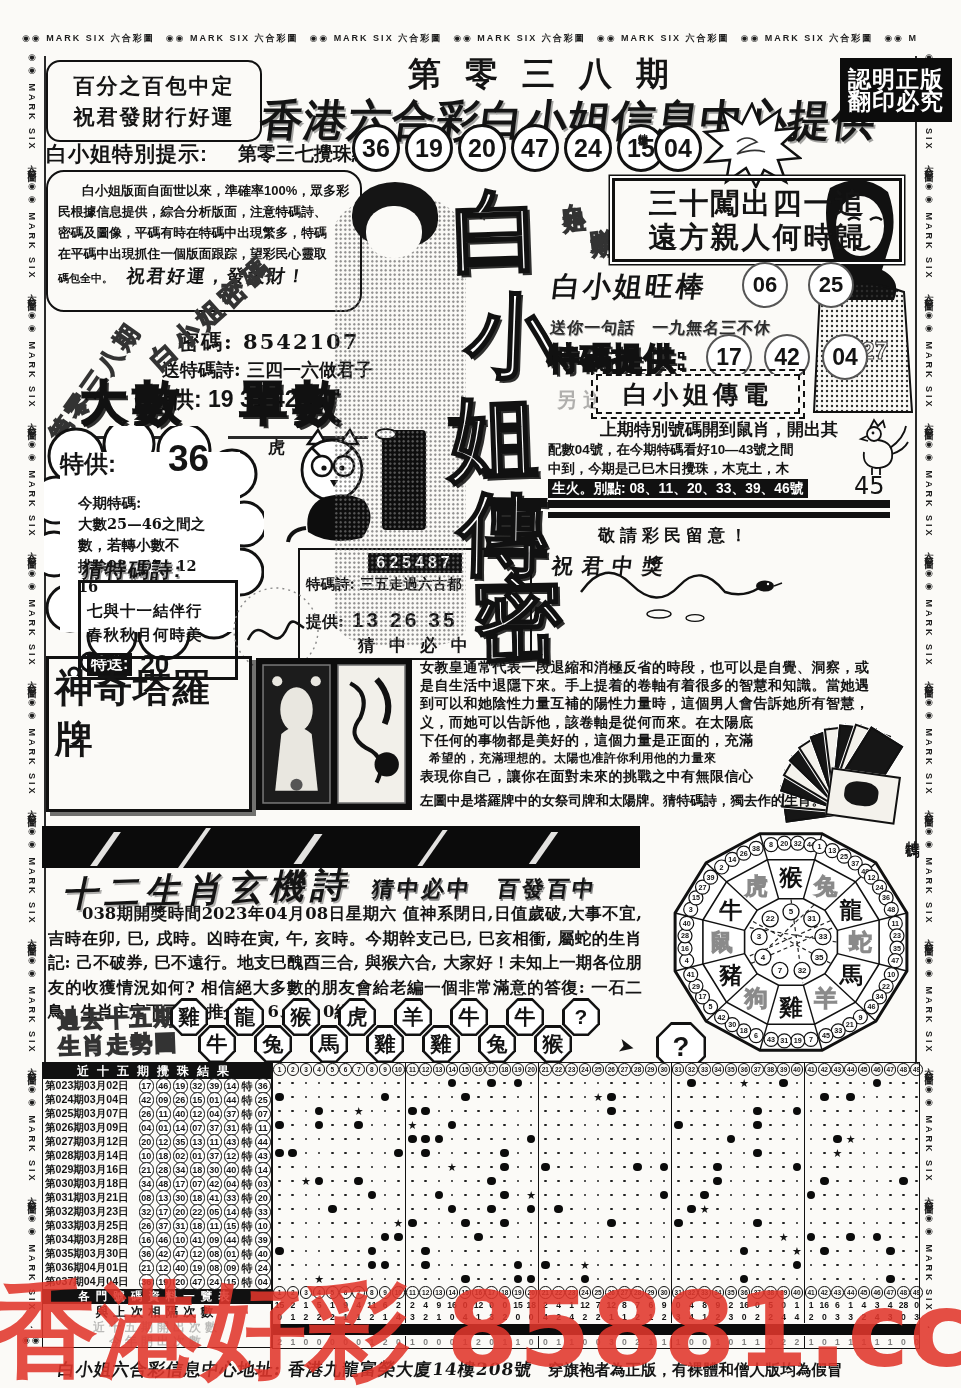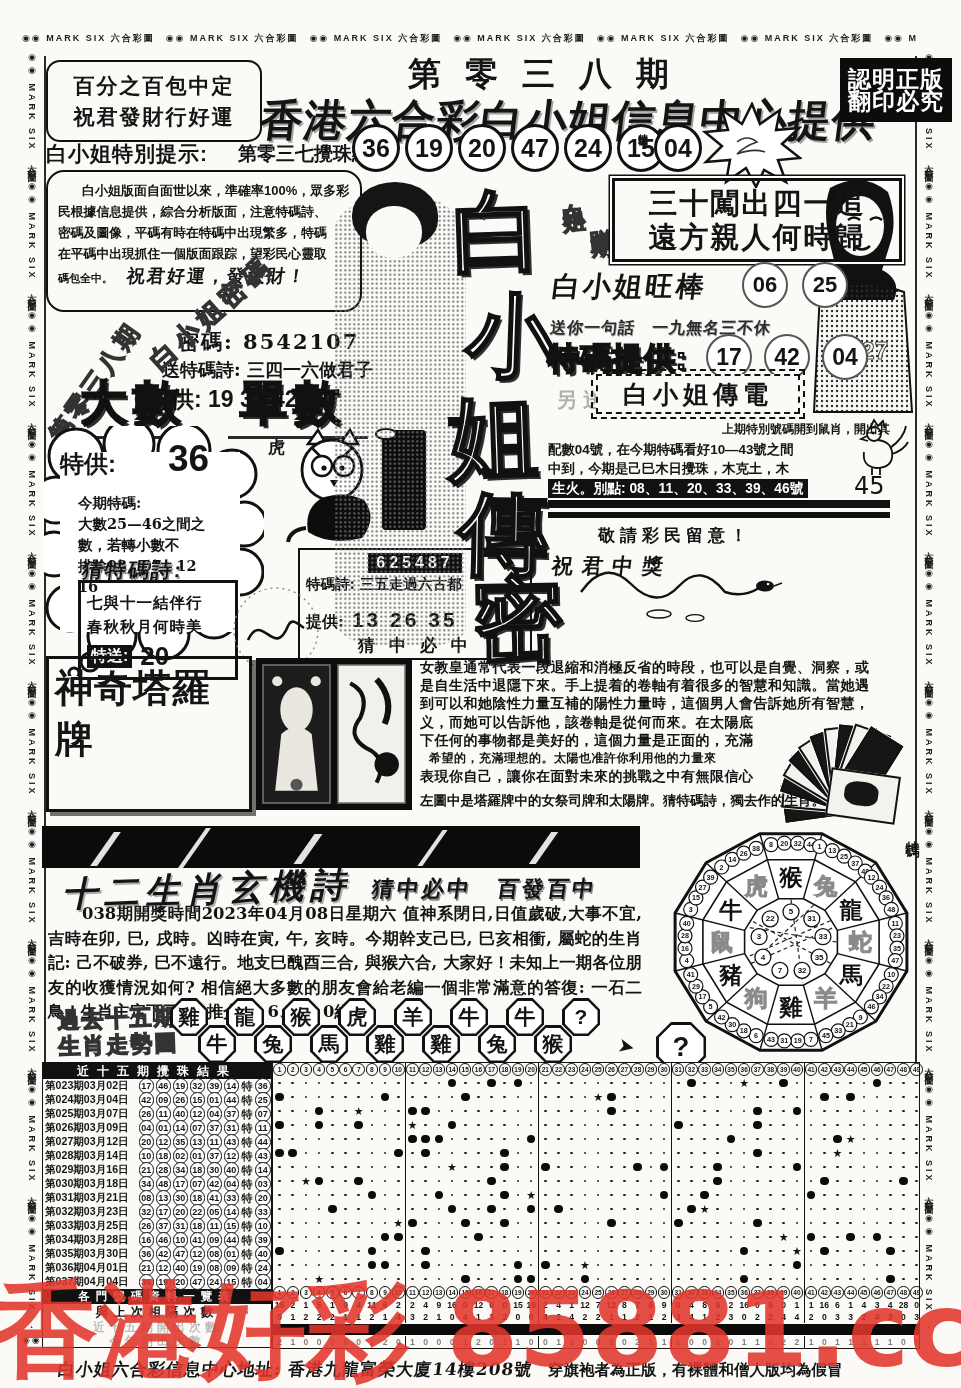--- a/index.html
+++ b/index.html
@@ -166,21 +166,21 @@
     <circle cx="62" cy="38" r="10" fill="#fff" stroke="#111" stroke-width="2.4"></circle>
     <circle cx="42" cy="40" r="2.6" fill="#111"></circle>
       <circle cx="60" cy="40" r="2.6" fill="#111"></circle>
     <polygon points="48,52 56,52 52,59" fill="#111"></polygon>
     <path d="M30,20 l8,8 M70,20 l-8,8" stroke="#111" stroke-width="2.6"></path>
     <path d="M40,70 q-18,10 -14,34 q22,14 54,6 q16,-20 2,-38 q-20,-10 -42,-2z" fill="#0d0d0d"></path>
     <path d="M24,100 q-16,2 -18,14" stroke="#111" stroke-width="4" fill="none"></path>
   </svg>
 
   <div class="abs b skew" style="left:82px;top:556px;font-size:21px;letter-spacing:2px;text-shadow:1.5px 1.5px 0 #999;">猜特碼詩:</div>
-  <div class="abs" style="left:78px;top:580px;width:160px;height:100px;border:3px solid #111;box-sizing:border-box;padding:8px 6px;">
+  <div class="abs" style="left:78px;top:580px;width:160px;height:100px;border:3px solid #111;box-sizing:border-box;padding:16px 6px;">
     <div class="serif b" style="font-size:15.5px;line-height:24px;letter-spacing:1px;">七與十一結伴行</div>
     <div class="serif b" style="font-size:15.5px;line-height:24px;letter-spacing:1px;">春秋秋月何時美</div>
     <div style="display:flex;align-items:center;gap:8px;margin-top:2px;">
       <span class="invbar" style="font-size:16px;padding:1px 4px;">特送:</span>
       <span class="b" style="font-size:26px;">20</span>
     </div>
   </div>
 
   <div class="abs" style="left:298px;top:548px;width:234px;height:112px;border:2.5px solid #111;box-sizing:border-box;padding:3px 6px;">
     <div style="text-align:center;">
@@ -210,39 +210,39 @@
     </div>
 
   <div class="abs ol-lite" style="left:556px;top:186px;writing-mode:vertical-rl;font-size:22px;letter-spacing:4px;transform:rotate(-6deg);">白小姐</div>
   <div class="abs ol-lite" style="left:584px;top:212px;writing-mode:vertical-rl;font-size:22px;letter-spacing:6px;transform:rotate(-6deg);">贈期</div>
   <div class="abs" style="left:612px;top:178px;width:284px;height:78px;border:3.5px solid #111;box-shadow:0 0 0 2px #fff,0 0 0 3.5px #111;
               display:flex;flex-direction:column;align-items:center;justify-content:center;">
     <div class="b" style="font-size:29px;line-height:34px;letter-spacing:2px;">三十闖出四一追</div>
     <div class="b" style="font-size:29px;line-height:34px;letter-spacing:2px;">遠方親人何時歸</div>
   </div>
   <div class="abs serif b skew" style="left:552px;top:268px;font-size:28px;letter-spacing:3px;">白小姐旺棒</div>
-  <div id="wang-balls" class="abs" style="left:742px;top:262px;display:flex;gap:14px;">
+  <div id="wang-balls" class="abs" style="left:742px;top:262px;display:flex;gap:20px;">
       <div class="ball sketch" style="font-size: 22px;">06</div>
       <div class="ball sketch" style="font-size: 22px;">25</div>
     </div>
   <div class="abs b skew" style="left:550px;top:318px;font-size:16px;color:#2b2b2b;letter-spacing:1px;text-shadow:1px 1px 0 #aaa;">送你一句話　一九無名三不休</div>
   <div class="abs ol" style="left:548px;top:338px;font-size:31px;letter-spacing:1px;">特碼提供:</div>
   <div id="tema-balls" class="abs" style="left:706px;top:334px;display:flex;gap:12px;">
       <div class="ball sketch" style="font-size: 23px;">17</div>
       <div class="ball sketch" style="font-size: 23px;">42</div>
       <div class="ball sketch" style="font-size: 23px;">04</div>
     </div>
   <div class="abs b" style="left:556px;top:386px;font-size:21px;color:rgba(20,20,20,.32);letter-spacing:6px;">另送猜四中玄機</div>
 
   <div class="abs" style="left:596px;top:374px;width:200px;height:36px;border:2px dashed #111;outline:2px dashed #111;outline-offset:3px;
               display:flex;align-items:center;justify-content:center;background:#fbfaf7;">
     <span class="b" style="font-size:25px;letter-spacing:5px;">白小姐傳電</span>
   </div>
   <div class="abs" style="left:548px;top:420px;width:342px;">
-    <div class="pline" style="font-size:12px;line-height:19.5px;text-indent:52px;text-align:right;">上期特別號碼開到鼠肖，開出其</div>
+    <div class="pline" style="font-size:17px;line-height:19.5px;text-indent:52px;">上期特別號碼開到鼠肖，開出其</div>
     <div class="pline" style="font-size:13.4px;line-height:19.5px;">配數04號，在今期特碼看好10—43號之間</div>
     <div class="pline" style="font-size:13.4px;line-height:19.5px;">中到，今期是己巳木日攪珠，木克土，木</div>
     <div class="pline" style="font-size:13.8px;line-height:19px;background:#111;color:#fff;display:inline-block;padding:0 4px;">生火。別點: 08、11、20、33、39、46號</div>
   </div>
   <div class="abs" style="left:548px;top:500px;width:342px;height:8px;background:#111;"></div>
   <div class="abs" style="left:548px;top:512px;width:342px;height:6px;background:#111;"></div>
   <div class="abs b" style="left:598px;top:524px;font-size:17px;letter-spacing:5px;">敬請彩民留意！</div>
   <div class="abs serif b skew" style="left:552px;top:552px;font-size:21px;letter-spacing:9px;">祝君中獎</div>
 
   <svg class="abs" viewBox="0 0 70 62" style="left:840px;top:414px;width:70px;height:62px;">

